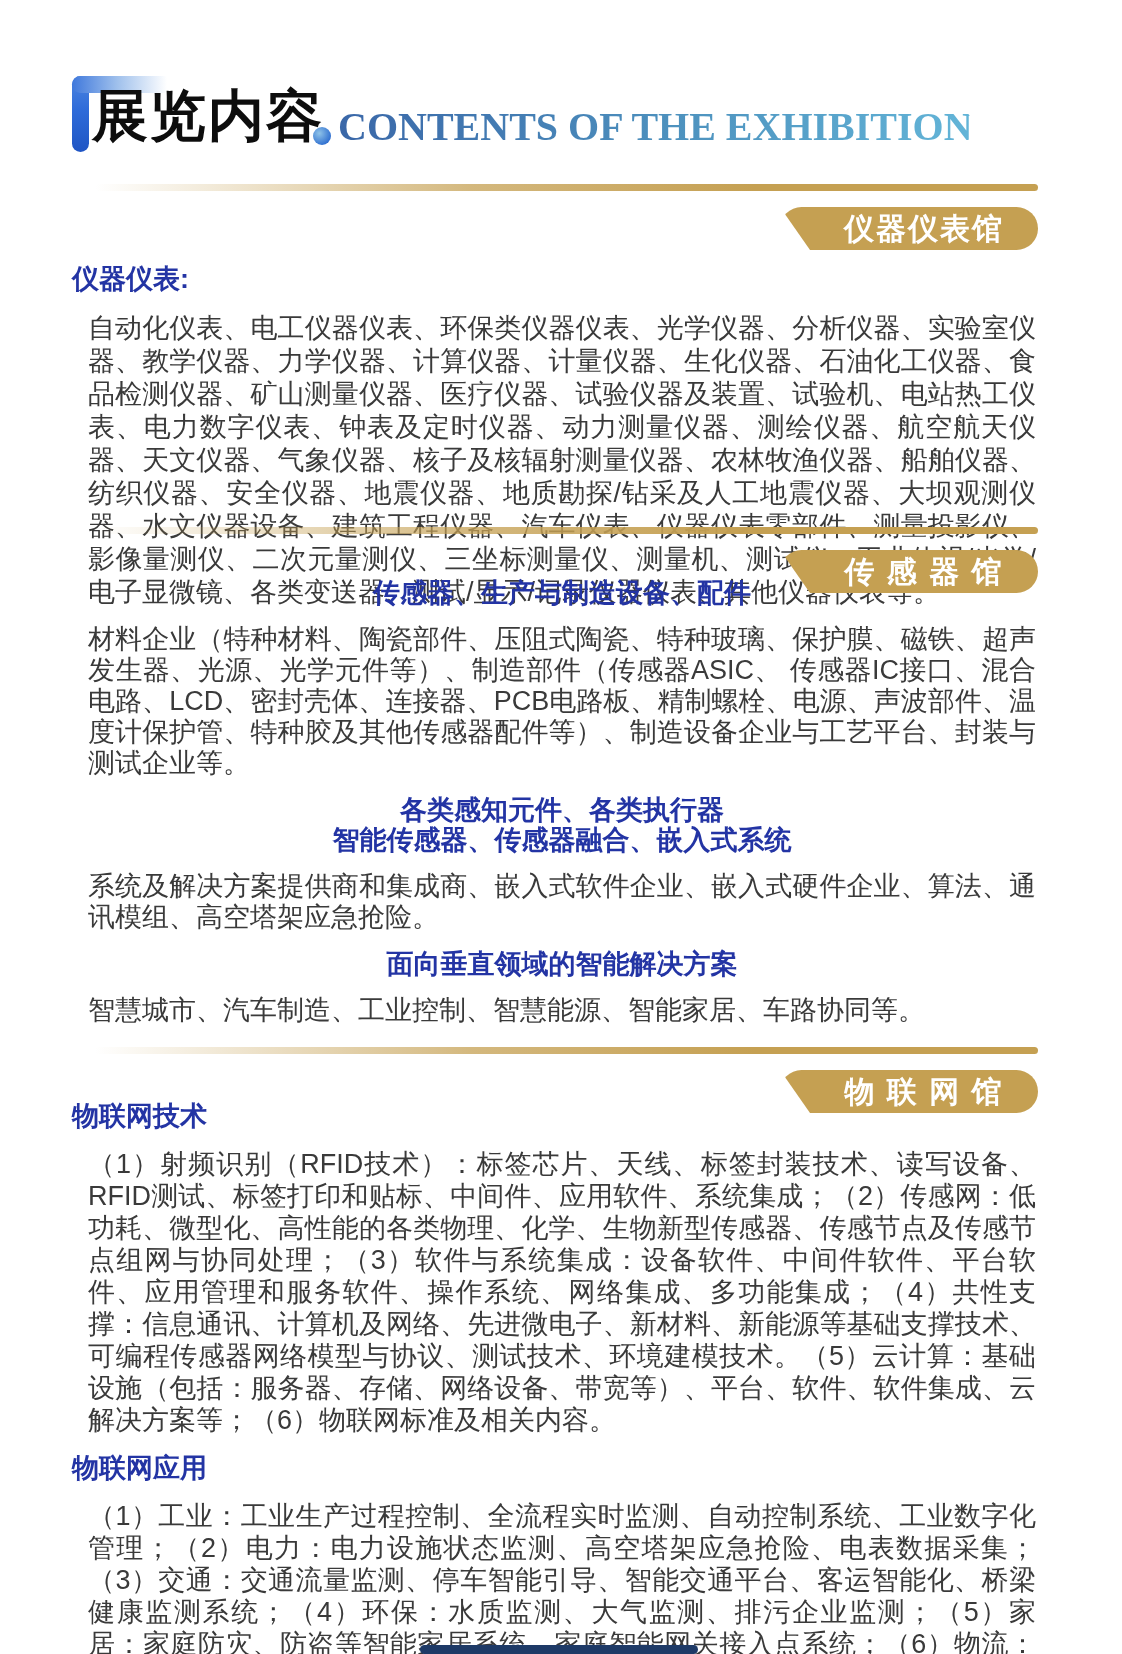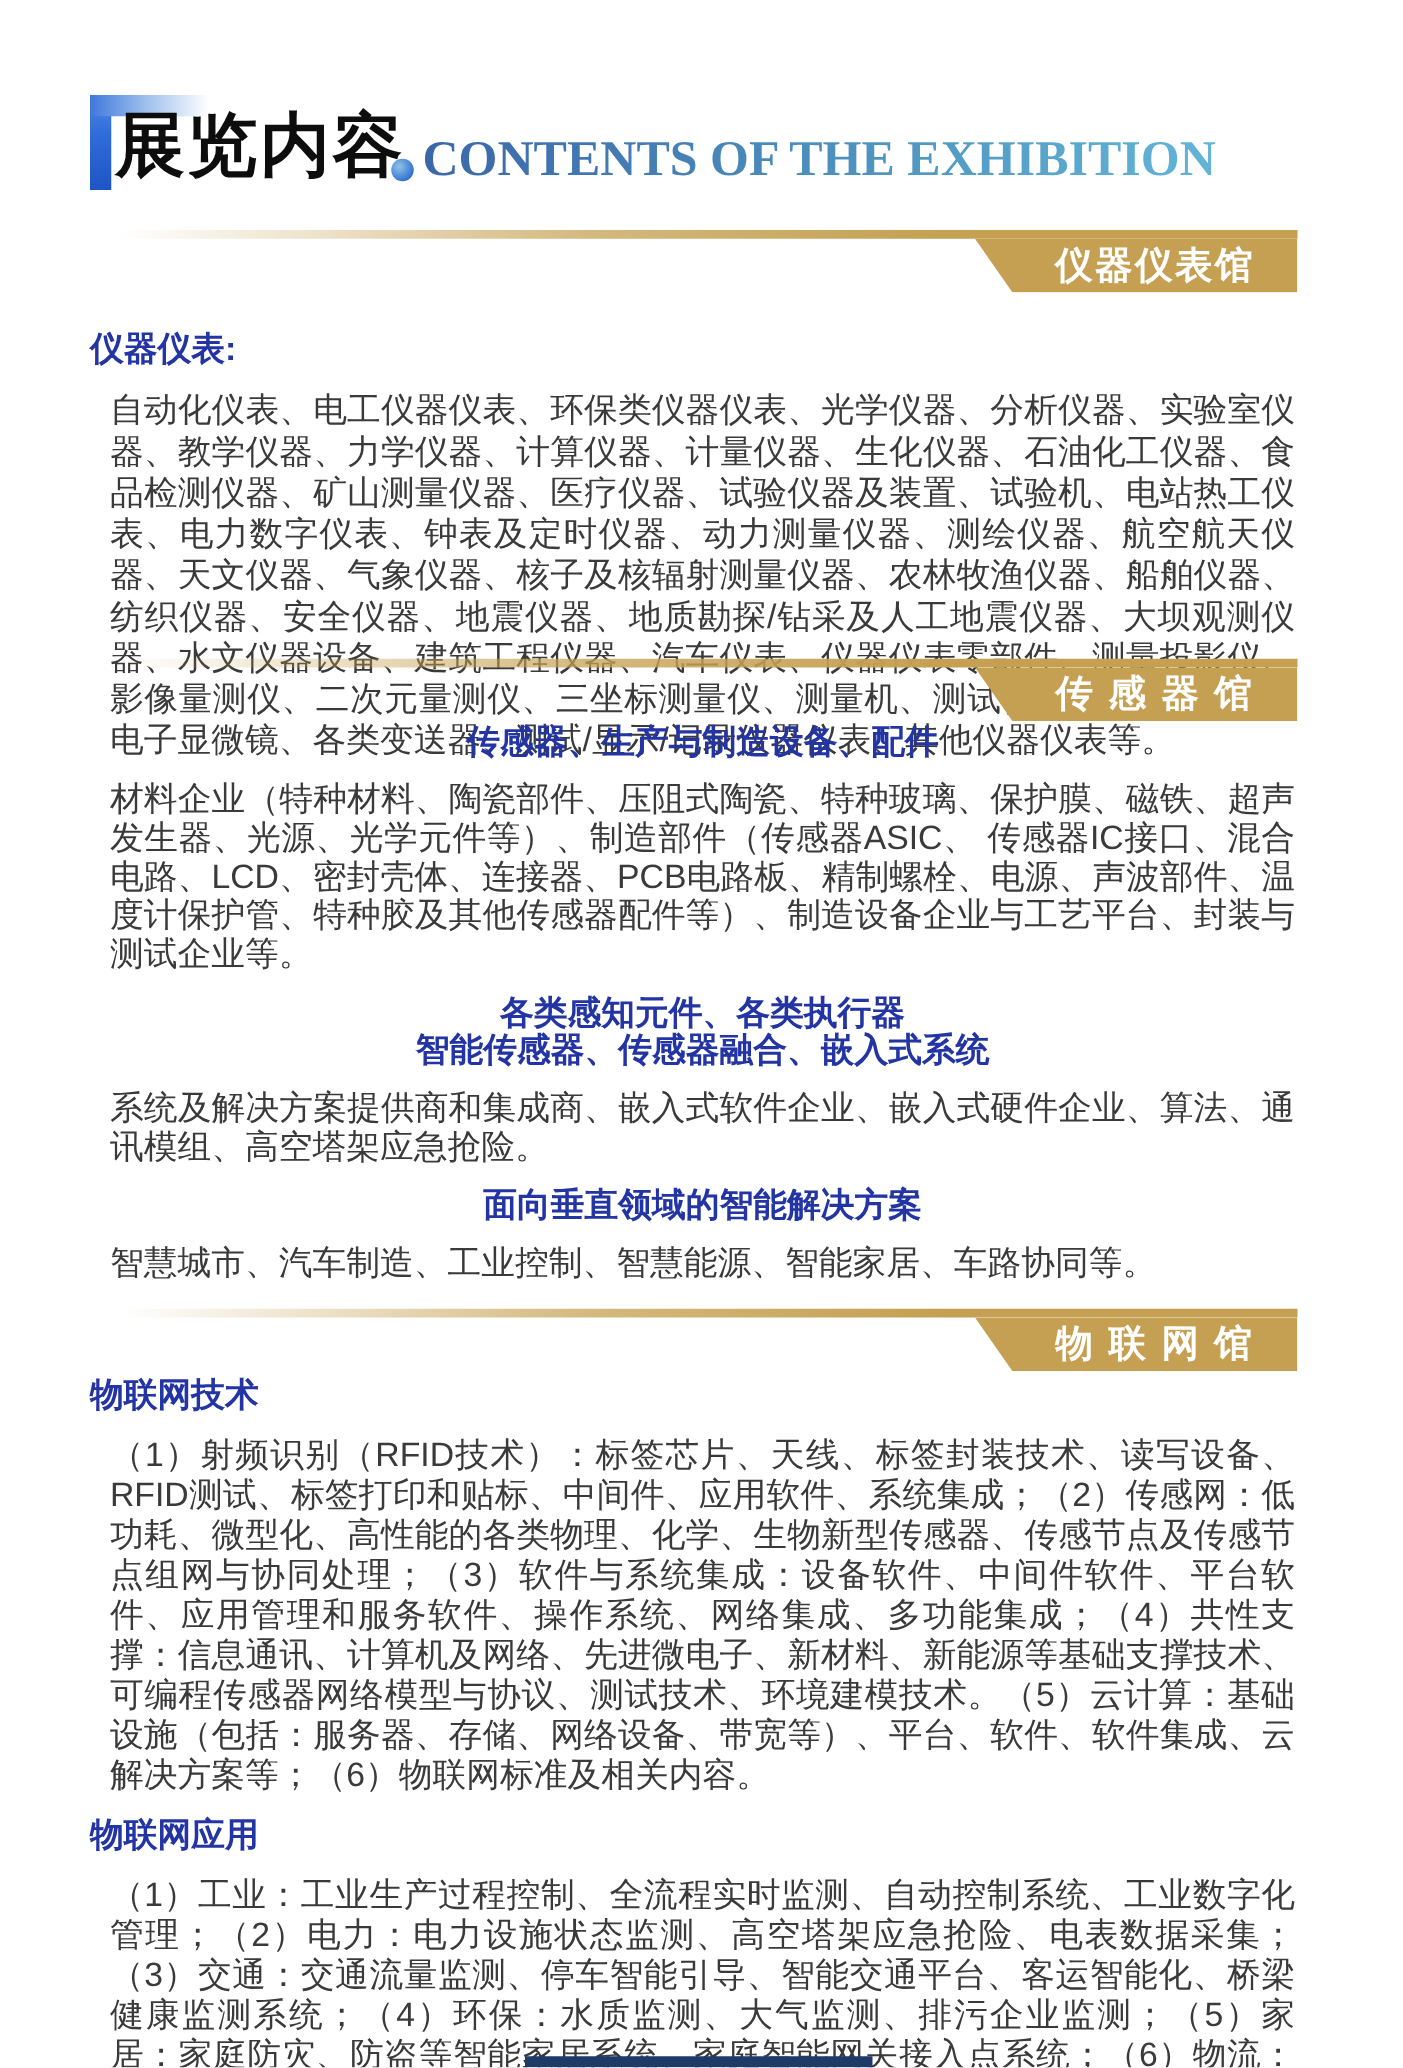--- a/index.html
+++ b/index.html
@@ -1,20 +1,20 @@
 <!DOCTYPE html>
 <html><head>
 <meta charset="utf-8">
 <style>
   :root{
     --gold:#C5A052;
     --blue:#2334A4;
     --body:#3a3a3a;
   }
-  *{box-sizing:border-box;}
+  *{box-sizing:border-box;border-radius:22px;}
   html,body{margin:0;padding:0;}
   body{
     font-family:"Liberation Sans", sans-serif;
     background:#fff;
   }
   .page{
     position:relative;
     width:1122px;
     height:1654px;
     background:#ffffff;
@@ -49,24 +49,24 @@
   }
   
   .banner{
     position:absolute; left:95px; right:84px; height:50px;
   }
   .banner-line{
     position:absolute; left:0; right:0; top:0; height:7px;
     background:linear-gradient(90deg, rgba(197,160,82,0) 0%, rgba(197,160,82,0.18) 10%, rgba(197,160,82,0.75) 40%, #C5A052 70%);
   }
   .banner-block{
-    position:absolute; right:0; top:7px; width:258px; height:43px;
+    position:absolute; right:0; top:23px; width:258px; height:43px;
     background:var(--gold);
     clip-path:polygon(0 0, 100% 0, 100% 100%, 30px 100%);
-    display:flex; align-items:center; justify-content:center;
+    display:flex; align-items:flex-end; justify-content:center;
     padding-left:30px;
   }
   .banner-label{
     color:#ffffff; font-size:30px; font-weight:bold; letter-spacing:2px;
     white-space:nowrap;
   }
   
   .sec{
     position:absolute; left:72px; width:980px;
   }

